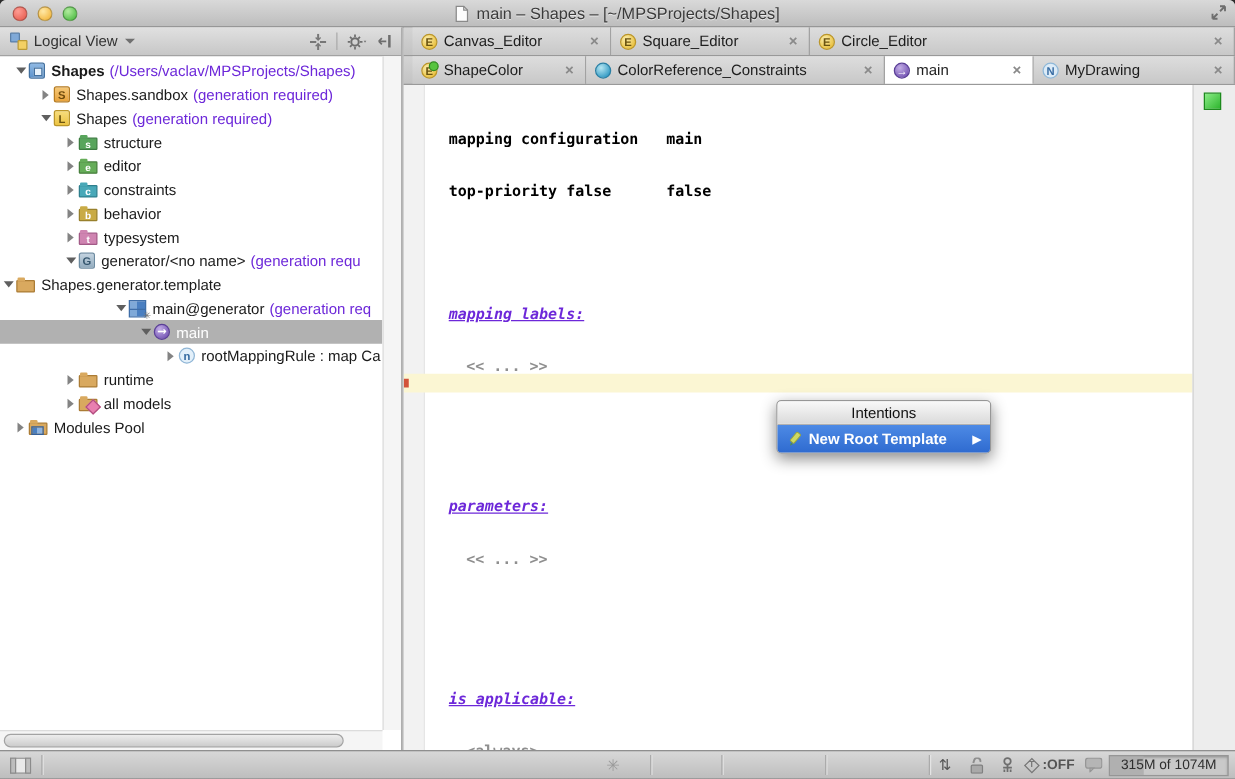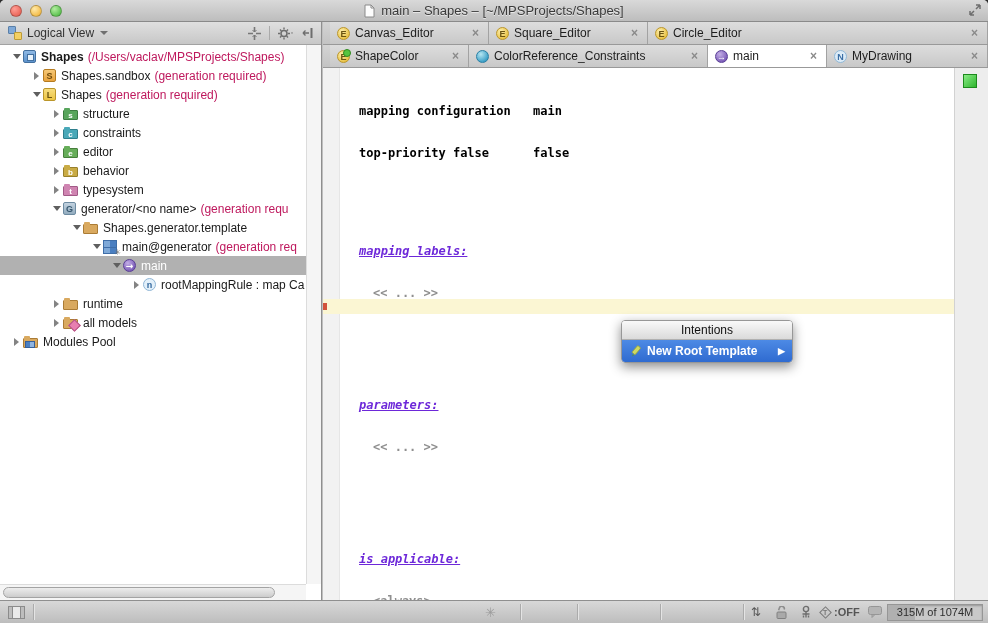--- a/index.html
+++ b/index.html
@@ -69,21 +69,21 @@
              background:linear-gradient(90deg,#7fa9d8 50%,#4a7fc1 50%); }
   .i-model::before { content:''; position:absolute; left:0; right:0; top:6px; height:1px; background:#3f6ea8; }
   .i-model::after  { content:'✳'; position:absolute; right:-5px; bottom:-4px; font-size:8px; color:#777; }
   .i-main-node { width:13px; height:13px; border-radius:50%; border:1px solid #5a3f96;
                  background:radial-gradient(circle at 35% 30%, #c3aee6, #7b5cb8 75%);
                  color:#fff; font:bold 9px/12px "DejaVu Sans",sans-serif; text-align:center; }
   .i-n { width:13px; height:13px; border-radius:50%; background:#e3f0fa; border:1px solid #90b6d6;
          color:#33689e; font:bold 9px/12px "Liberation Sans",sans-serif; text-align:center; }
   .tl-label { margin-right:4px; }
   .tl-label.bold { font-weight:bold; }
-  .tl-suffix { color:#be185d; }
+  .tl-suffix { color:#6d28d9; }
   .tree-vscroll { position:absolute; top:23px; right:0; width:15px; bottom:16px; background:#f5f5f5; border-left:1px solid #dcdcdc; }
   .tree-hscroll { position:absolute; left:0; right:15px; bottom:0; height:16px; background:#f5f5f5; border-top:1px solid #dcdcdc; }
   .hthumb { position:absolute; left:3px; top:2px; width:272px; height:11px; border:1px solid #a3a3a3;
             border-radius:6px; background:linear-gradient(#ededed,#cccccc); }
 
   
   .right { position:absolute; left:323px; top:22px; right:0; bottom:23px; }
   .tabrow { height:23px; background:linear-gradient(#d4d4d4,#c3c3c3); border-bottom:1px solid #999;
             display:flex; padding-left:7px; }
   .tab { display:flex; align-items:center; gap:5px; padding:0 7px; border-right:1px solid #a2a2a2;
@@ -212,45 +212,45 @@
         <span class="tl-label">Shapes</span>
         <span class="tl-suffix">(generation required)</span>
       </div>
       <div class="trow" style="padding-left:50px">
         <span class="arr col"></span>
         <span class="ni fold f-structure"></span>
         <span class="tl-label">structure</span>
       </div>
       <div class="trow" style="padding-left:50px">
         <span class="arr col"></span>
+        <span class="ni fold f-editor"></span>
+        <span class="tl-label">editor</span>
+      </div>
+      <div class="trow" style="padding-left:50px">
+        <span class="arr col"></span>
         <span class="ni fold f-constraints"></span>
         <span class="tl-label">constraints</span>
-      </div>
-      <div class="trow" style="padding-left:50px">
-        <span class="arr col"></span>
-        <span class="ni fold f-editor"></span>
-        <span class="tl-label">editor</span>
       </div>
       <div class="trow" style="padding-left:50px">
         <span class="arr col"></span>
         <span class="ni fold f-behavior"></span>
         <span class="tl-label">behavior</span>
       </div>
       <div class="trow" style="padding-left:50px">
         <span class="arr col"></span>
         <span class="ni fold f-typesystem"></span>
         <span class="tl-label">typesystem</span>
       </div>
       <div class="trow" style="padding-left:50px">
         <span class="arr exp"></span>
         <span class="ni sq i-g">G</span>
         <span class="tl-label">generator/&lt;no name&gt;</span>
         <span class="tl-suffix">(generation requ</span>
       </div>
-      <div class="trow" style="padding-left:70px">
+      <div class="trow" style="">
         <span class="arr exp"></span>
         <span class="ni fold f-plain"></span>
         <span class="tl-label">Shapes.generator.template</span>
       </div>
       <div class="trow" style="padding-left:90px">
         <span class="arr exp"></span>
         <span class="ni i-model"></span>
         <span class="tl-label">main@generator</span>
         <span class="tl-suffix">(generation req</span>
       </div>

